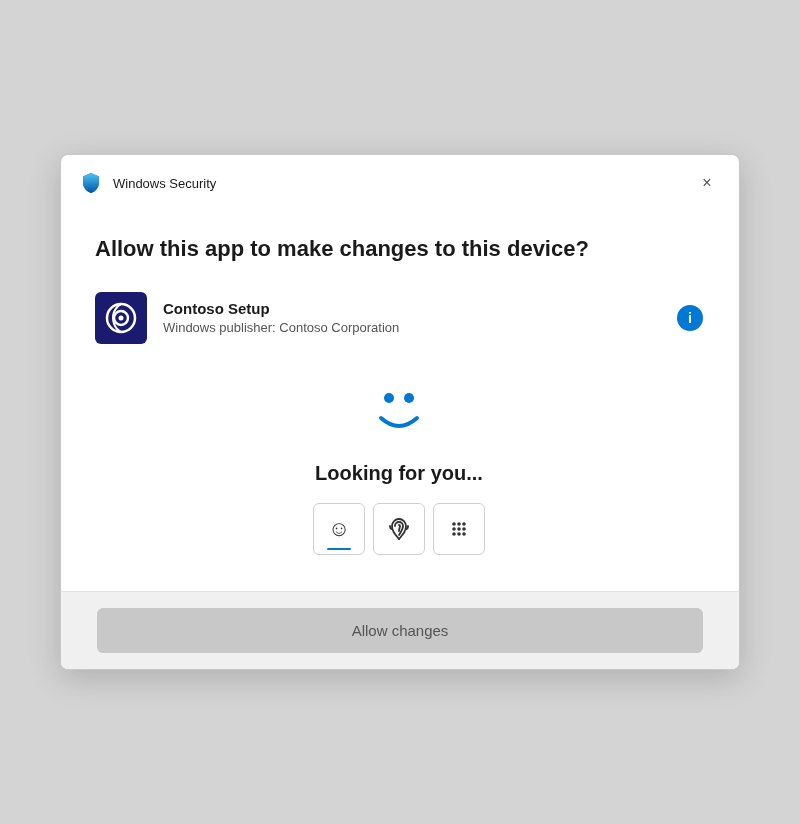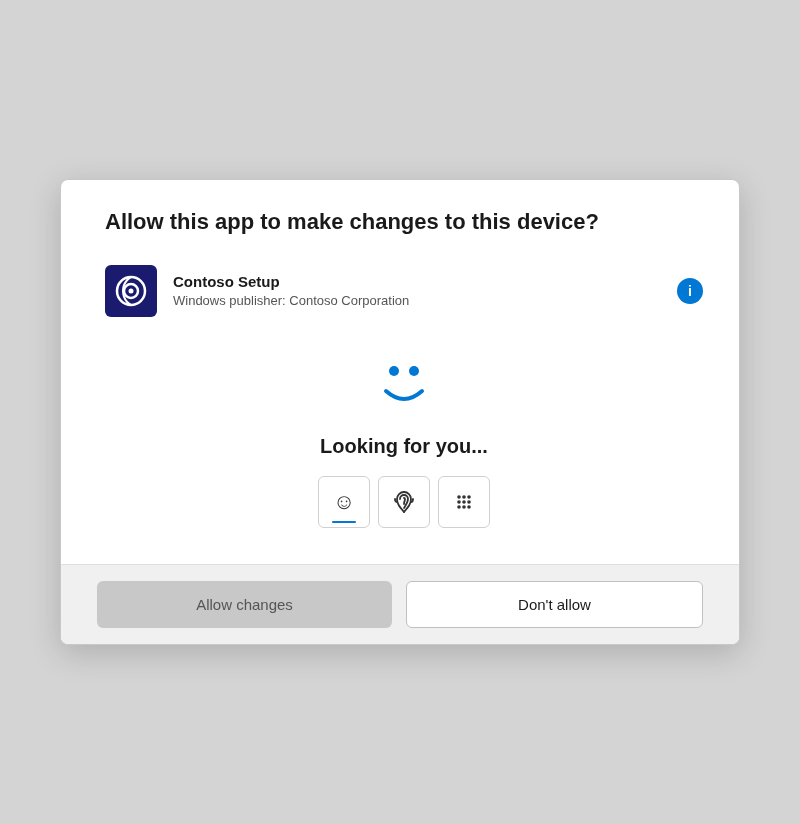--- a/index.html
+++ b/index.html
@@ -66,21 +66,21 @@
       cursor: pointer;
       display: flex;
       align-items: center;
       justify-content: center;
       border-radius: 4px;
       font-size: 16px;
       color: #555;
     }
 
     .dialog-body {
-      padding: 28px 36px 20px 44px;
+      padding: 28px 36px 20px 34px;
       flex: 1;
     }
 
     .main-question {
       font-size: 22px;
       font-weight: 700;
       color: #1a1a1a;
       line-height: 1.3;
       margin-bottom: 28px;
     }
@@ -230,20 +230,35 @@
       cursor: pointer;
       font-family: 'Segoe UI', Arial, sans-serif;
     }
   </style>
 </head>
 <body>
 
 <div class="dialog-wrapper">
   <div class="dialog">
 
+    <div class="title-bar">
+
+      <svg class="title-bar-icon" viewBox="0 0 24 24" fill="none" xmlns="http://www.w3.org/2000/svg">
+        <path d="M12 2L4 5.5V11.5C4 16.25 7.4 20.7 12 22C16.6 20.7 20 16.25 20 11.5V5.5L12 2Z" fill="#0078d4"></path>
+        <path d="M12 2L4 5.5V11.5C4 16.25 7.4 20.7 12 22C16.6 20.7 20 16.25 20 11.5V5.5L12 2Z" fill="url(#shieldGrad)"></path>
+        <defs>
+          <linearGradient id="shieldGrad" x1="12" y1="2" x2="12" y2="22" gradientUnits="userSpaceOnUse">
+            <stop offset="0%" stop-color="#4fc3f7"></stop>
+            <stop offset="100%" stop-color="#0055a5"></stop>
+          </linearGradient>
+        </defs>
+      </svg>
+      <span class="title-bar-text">Windows Security</span>
+      <button class="close-btn">×</button>
+    </div>
 
     <div class="dialog-body">
       <div class="main-question">Allow this app to make changes to this device?</div>
 
       <div class="app-info-row">
 
         <div class="app-icon-box">
           <svg class="app-icon-inner" viewBox="0 0 36 36" fill="none" xmlns="http://www.w3.org/2000/svg">
             <circle cx="18" cy="18" r="14" stroke="white" stroke-width="2.5" fill="none"></circle>
             <circle cx="18" cy="18" r="7" stroke="white" stroke-width="2.5" fill="none"></circle>
@@ -303,17 +318,16 @@
               <circle cx="12" cy="17" r="1.8" fill="#333"></circle>
               <circle cx="17" cy="17" r="1.8" fill="#333"></circle>
             </svg>
           </button>
         </div>
       </div>
     </div>
 
     <div class="dialog-footer">
       <button class="btn-allow">Allow changes</button>
-      <button class="btn-dont-allow">Don't allow</button>
     </div>
 
   </div>
 </div>
 
 </body></html>

